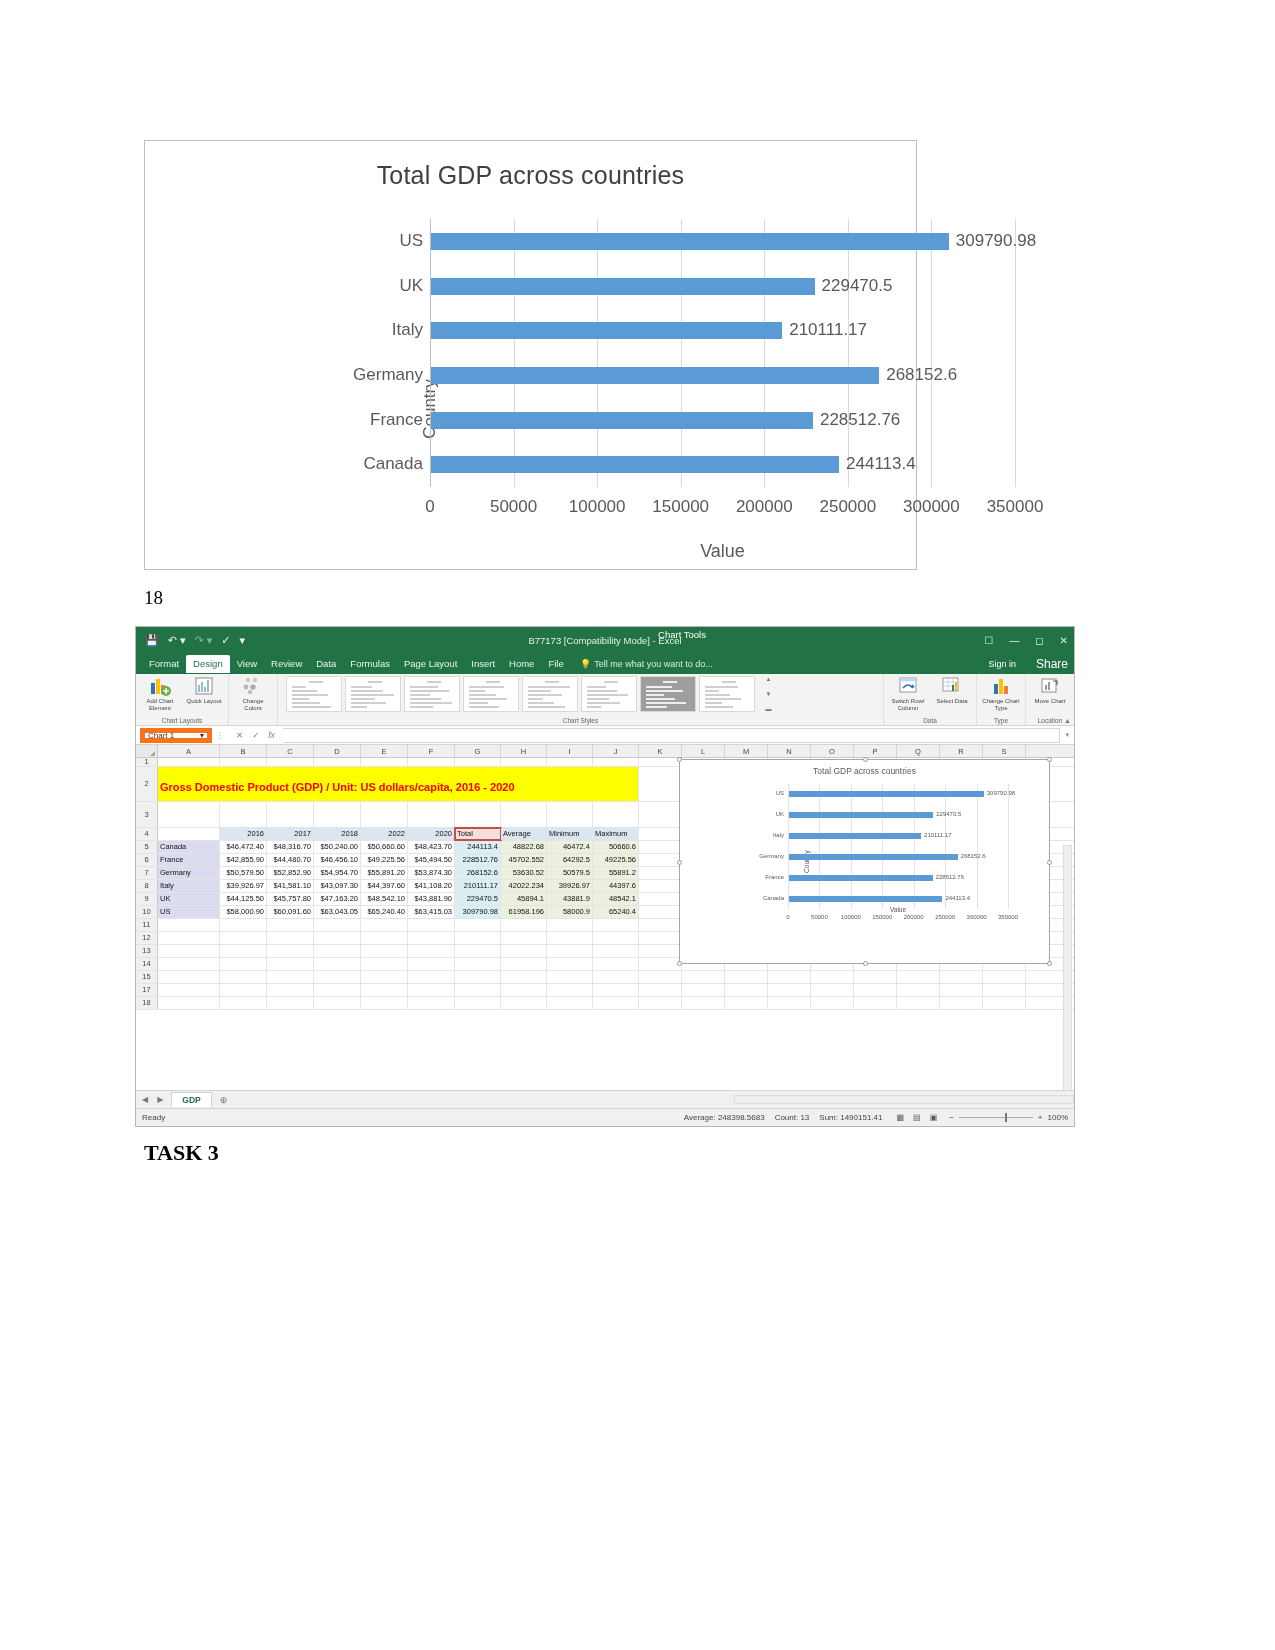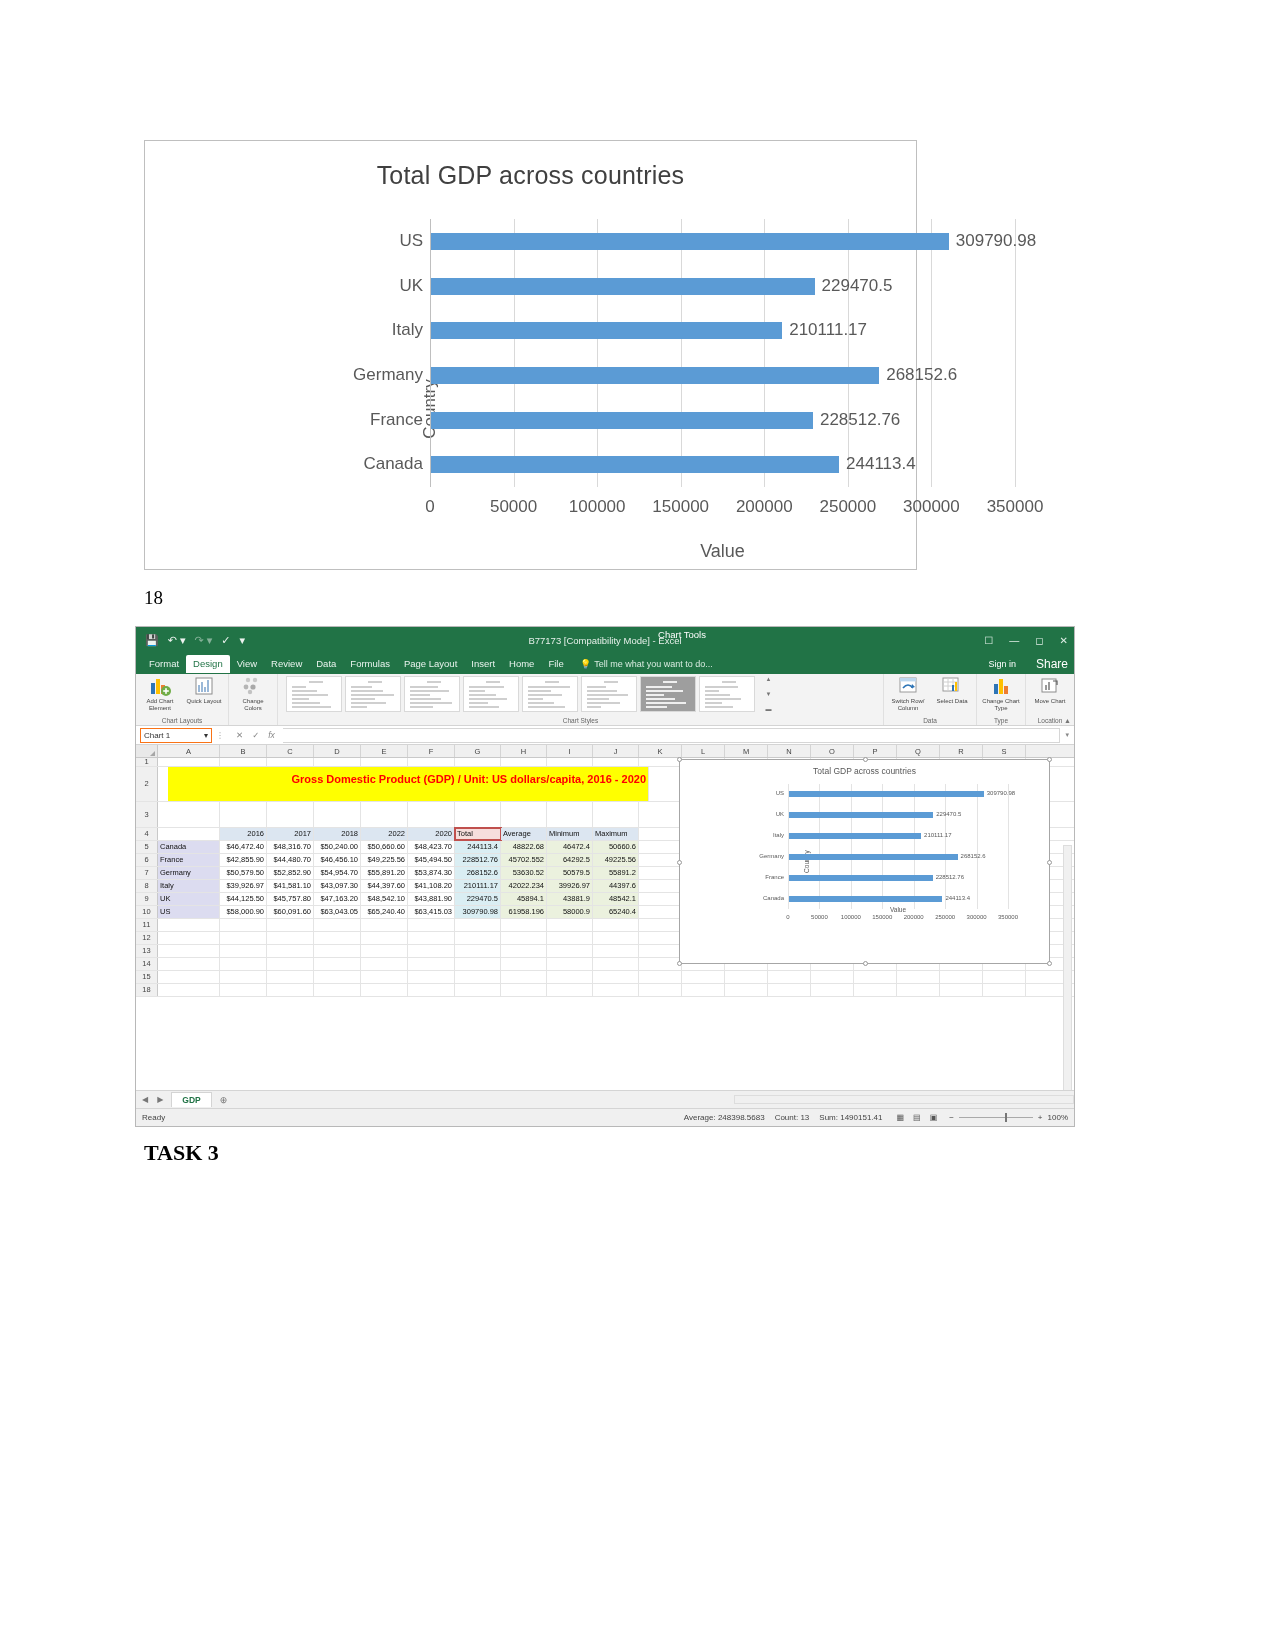--- a/index.html
+++ b/index.html
@@ -119,43 +119,43 @@
   .galscroll{ display:flex; flex-direction:column; justify-content:space-between;
               width:11px; height:36px; font-size:6px; color:#777; align-items:center; }
   .collapse{ position:absolute; right:3px; bottom:1px; font-size:7px; color:#777; }
 
   
   .fbar{
     height:19px; background:#fff; border-bottom:1px solid #d4d4d4;
     display:flex; align-items:center; font-size:8.5px; color:#333;
   }
   .namebox{
-    width:72px; height:15px; margin-left:4px; border:1px solid #f97316; background:#fff;
+    width:72px; height:15px; margin-left:4px; border:5px solid #f97316; background:#fff;
     display:flex; align-items:center; justify-content:space-between; padding:0 3px; font-size:8px;
   }
   .fbtns{ display:flex; gap:9px; padding:0 8px; color:#888; font-size:8.5px; }
   .finput{ flex:1; height:15px; border:1px solid #d6d6d6; border-left:none; background:#fff; }
 
   
   .sheetwrap{ position:relative; height:345px; background:#fff; overflow:hidden; }
   .colhead{ display:flex; height:13px; background:#f0f0f0; border-bottom:1px solid #c9c9c9; }
   .corner{ width:22px; border-right:1px solid #c9c9c9; background:#e9e9e9; position:relative; }
   .corner:after{ content:""; position:absolute; right:2px; bottom:1px; border-left:5px solid transparent;
                  border-bottom:5px solid #a6a6a6; }
   .ch{ border-right:1px solid #d4d4d4; text-align:center; font-size:7.5px; color:#444; line-height:13px; }
   .rowsarea{ position:relative; }
   .xrow{ display:flex; border-bottom:1px solid #e4e4e4; }
   .rh{ width:22px; background:#f0f0f0; border-right:1px solid #c9c9c9; text-align:center;
        font-size:7.5px; color:#444; line-height:inherit; flex:none; }
   .cell{ border-right:1px solid #e4e4e4; font-size:7.5px; color:#111; padding:0 2px;
          overflow:hidden; white-space:nowrap; }
   .num{ text-align:right; }
   .banner{
-    background:#ffff00; color:#ff0000; font-weight:bold; font-size:11px; text-align:right;
-    line-height:13px; padding-top:6px;margin-left:10px;
+    background:#ffff00; color:#ff0000; font-weight:bold; font-size:11px; text-align:left;
+    line-height:13px; padding-top:14px;
   }
   .hdrcell{ background:#dce6f1; text-align:right; font-weight:normal; }
   .totalcell{ background:#daeef3; }
   .statcell{ background:#ebf1de; }
   .rowname{ background:#dcdcf0; }
   .sel-total{ outline:2px solid #c0504d; outline-offset:-1px; background:#f6dedc; }
 
   
   .chartobj{
     position:absolute; left:543px; top:14px; width:371px; height:205px;
@@ -854,20 +854,42 @@
           <div class="cell " style="width: 43px; flex: 0 0 auto;"></div>
           <div class="cell " style="width: 43px; flex: 0 0 auto;"></div>
           <div class="cell " style="width: 43px; flex: 0 0 auto;"></div>
           <div class="cell " style="width: 43px; flex: 0 0 auto;"></div>
           <div class="cell " style="width: 43px; flex: 0 0 auto;"></div>
           <div class="cell " style="width: 43px; flex: 0 0 auto;"></div>
           <div class="cell " style="width: 43px; flex: 0 0 auto;"></div>
           <div class="cell " style="width: 43px; flex: 0 0 auto;"></div>
         </div>
         <div class="xrow" style="height: 13px; line-height: 12px;">
+          <div class="rh">17</div>
+          <div class="cell " style="width: 62px; flex: 0 0 auto;"></div>
+          <div class="cell " style="width: 47px; flex: 0 0 auto;"></div>
+          <div class="cell " style="width: 47px; flex: 0 0 auto;"></div>
+          <div class="cell " style="width: 47px; flex: 0 0 auto;"></div>
+          <div class="cell " style="width: 47px; flex: 0 0 auto;"></div>
+          <div class="cell " style="width: 47px; flex: 0 0 auto;"></div>
+          <div class="cell " style="width: 46px; flex: 0 0 auto;"></div>
+          <div class="cell " style="width: 46px; flex: 0 0 auto;"></div>
+          <div class="cell " style="width: 46px; flex: 0 0 auto;"></div>
+          <div class="cell " style="width: 46px; flex: 0 0 auto;"></div>
+          <div class="cell " style="width: 43px; flex: 0 0 auto;"></div>
+          <div class="cell " style="width: 43px; flex: 0 0 auto;"></div>
+          <div class="cell " style="width: 43px; flex: 0 0 auto;"></div>
+          <div class="cell " style="width: 43px; flex: 0 0 auto;"></div>
+          <div class="cell " style="width: 43px; flex: 0 0 auto;"></div>
+          <div class="cell " style="width: 43px; flex: 0 0 auto;"></div>
+          <div class="cell " style="width: 43px; flex: 0 0 auto;"></div>
+          <div class="cell " style="width: 43px; flex: 0 0 auto;"></div>
+          <div class="cell " style="width: 43px; flex: 0 0 auto;"></div>
+        </div>
+        <div class="xrow" style="height: 13px; line-height: 12px;">
           <div class="rh">18</div>
           <div class="cell " style="width: 62px; flex: 0 0 auto;"></div>
           <div class="cell " style="width: 47px; flex: 0 0 auto;"></div>
           <div class="cell " style="width: 47px; flex: 0 0 auto;"></div>
           <div class="cell " style="width: 47px; flex: 0 0 auto;"></div>
           <div class="cell " style="width: 47px; flex: 0 0 auto;"></div>
           <div class="cell " style="width: 47px; flex: 0 0 auto;"></div>
           <div class="cell " style="width: 46px; flex: 0 0 auto;"></div>
           <div class="cell " style="width: 46px; flex: 0 0 auto;"></div>
           <div class="cell " style="width: 46px; flex: 0 0 auto;"></div>

